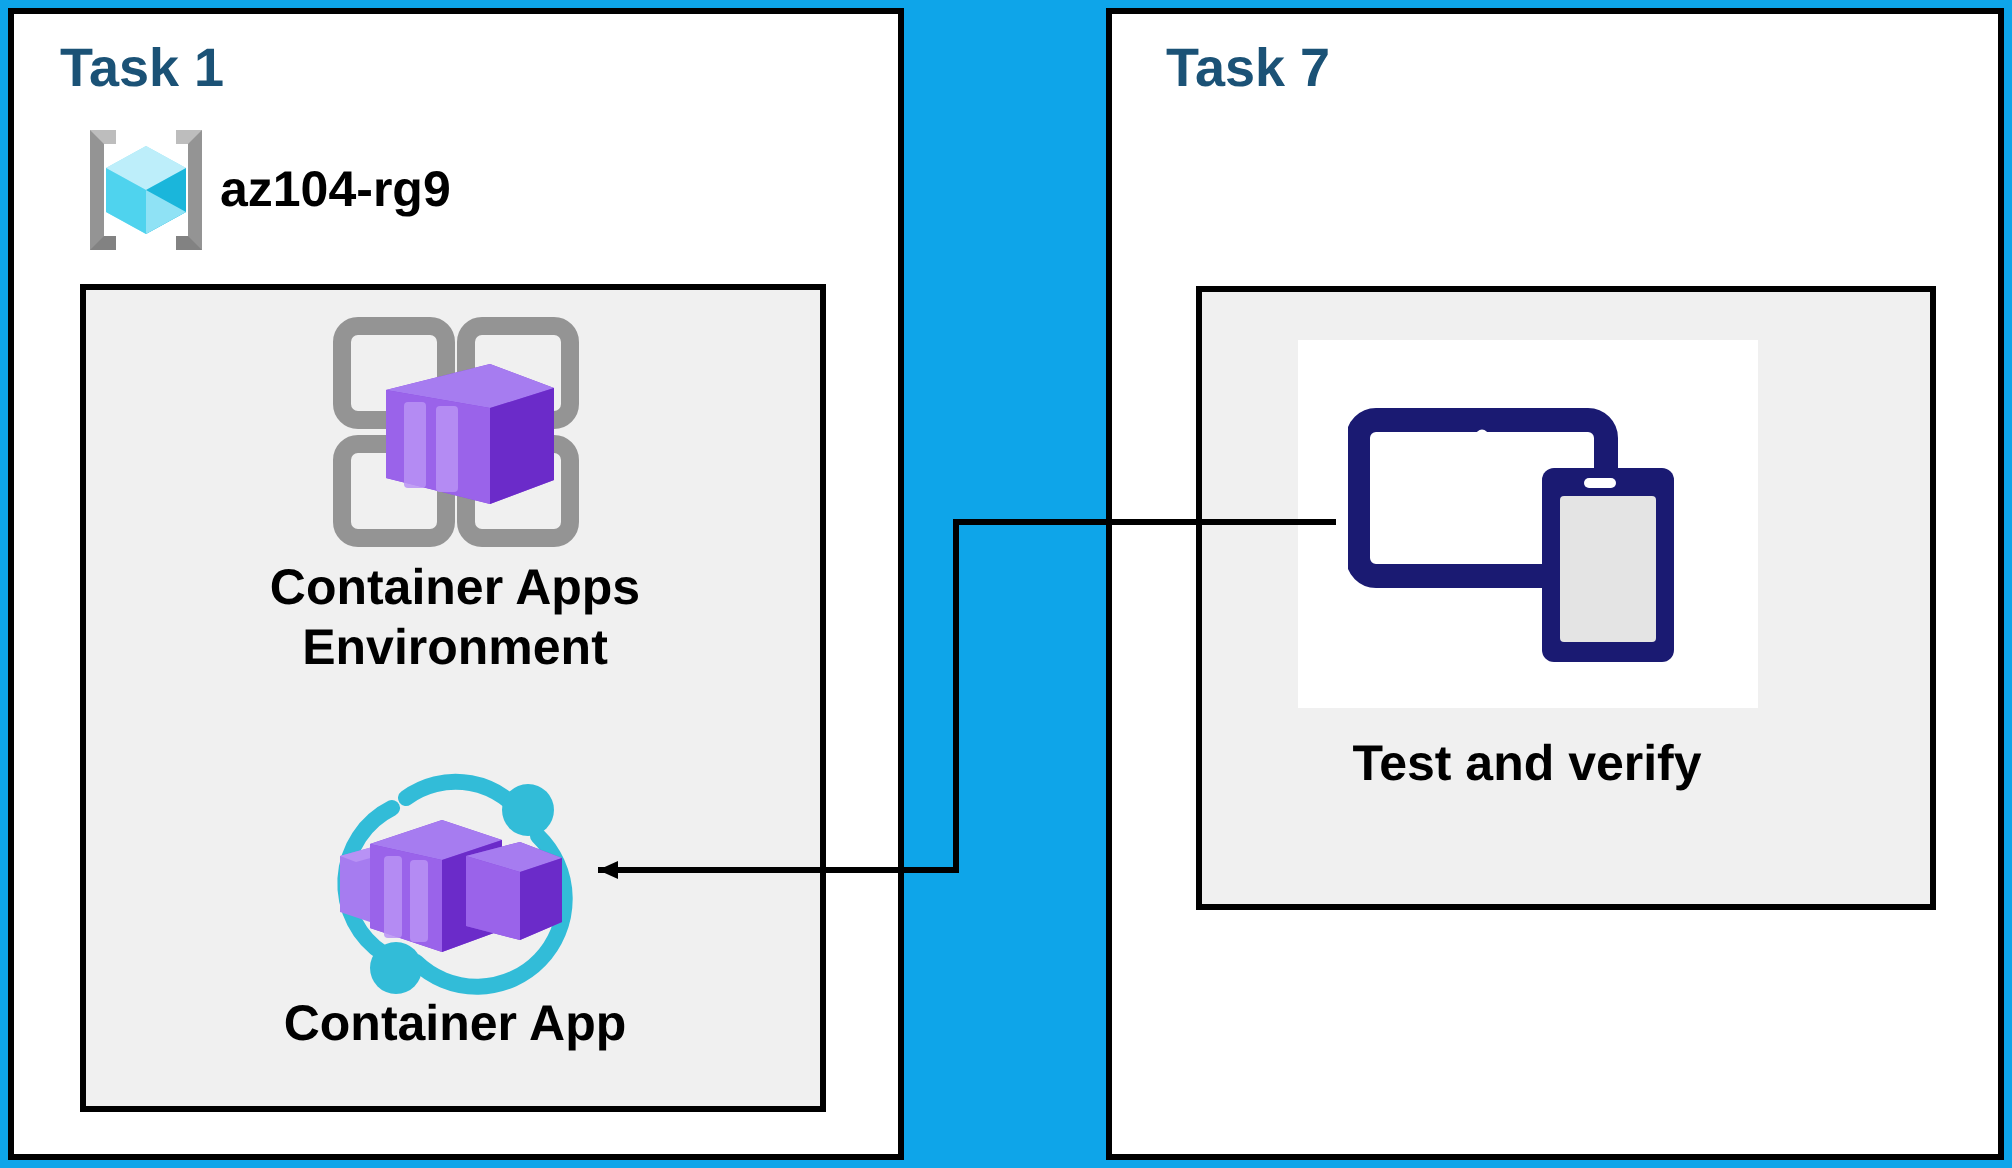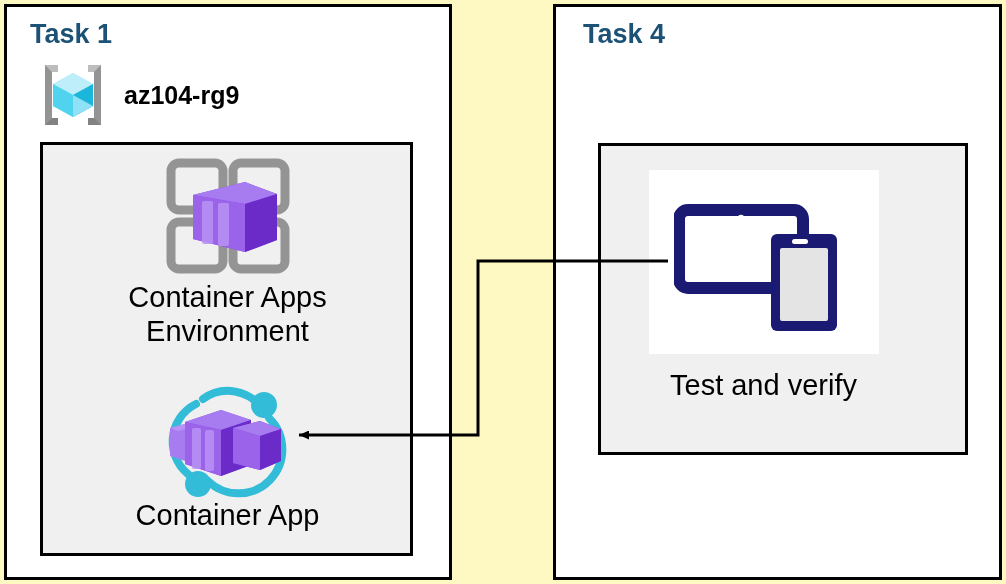--- a/index.html
+++ b/index.html
@@ -7,21 +7,21 @@
     padding: 0;
     background: #ffffff;
   }
   body {
     font-family: "Liberation Sans", sans-serif;
   }
   #canvas {
     position: relative;
     width: 1006px;
     height: 584px;
-    background: #fef9c3;
+    background: #0ea5e9;
     overflow: hidden;
   }
 
   
   .task-panel {
     position: absolute;
     background: #ffffff;
     border: 3px solid #000000;
     box-sizing: border-box;
   }
@@ -39,21 +39,20 @@
   #task1-title { left: 30px;  top: 19px; }
   #task2-title { left: 583px; top: 19px; }
 
   
   #rg-row {
     position: absolute;
     left: 36px;
     top: 58px;
     display: flex;
     align-items: center;
-    gap: 14px;
   }
   #rg-label {
     font-size: 25px;
     font-weight: bold;
     color: #000000;
     white-space: nowrap;
   }
 
   
   .inner-box {
@@ -67,22 +66,22 @@
 
   
   .node {
     position: absolute;
     display: flex;
     flex-direction: column;
     align-items: center;
     text-align: center;
   }
   .node-label {
-    font-size: 29px;
-    font-weight: normal;
+    font-size: 25px;
+    font-weight: bold;
     color: #000000;
     line-height: 1.18;
     white-space: pre-line;
     text-align: center;
   }
 
   #node-cae { left: 60px; top: 152px; width: 335px; }
   #node-ca  { left: 60px; top: 380px; width: 335px; }
 
   #node-test {
@@ -193,21 +192,21 @@
         <path d="M85 48 L112 56 L112 90 L85 83 Z" fill="#9a63ea"></path>
 
         <circle cx="116" cy="25" r="13" fill="#32bcd8"></circle>
         <circle cx="50" cy="104" r="13" fill="#32bcd8"></circle>
       </svg>
     </span>
     <div class="node-label">Container App</div>
   </div>
 
   <div id="task2-panel" class="task-panel"></div>
-  <div id="task2-title" class="task-title">Task 4</div>
+  <div id="task2-title" class="task-title">Task 7</div>
 
   <div id="task2-inner" class="inner-box"></div>
 
   <div id="node-test" class="node">
     <div id="test-icon-panel">
       <span>
         <svg class="icon-svg" width="180" height="150" viewBox="0 0 180 150" aria-hidden="true">
 
           <rect x="5" y="23" width="124" height="78" rx="9" ry="9" fill="none" stroke="#1a1a72" stroke-width="12"></rect>
           <circle cx="67" cy="31" r="3.2" fill="#ffffff"></circle>

